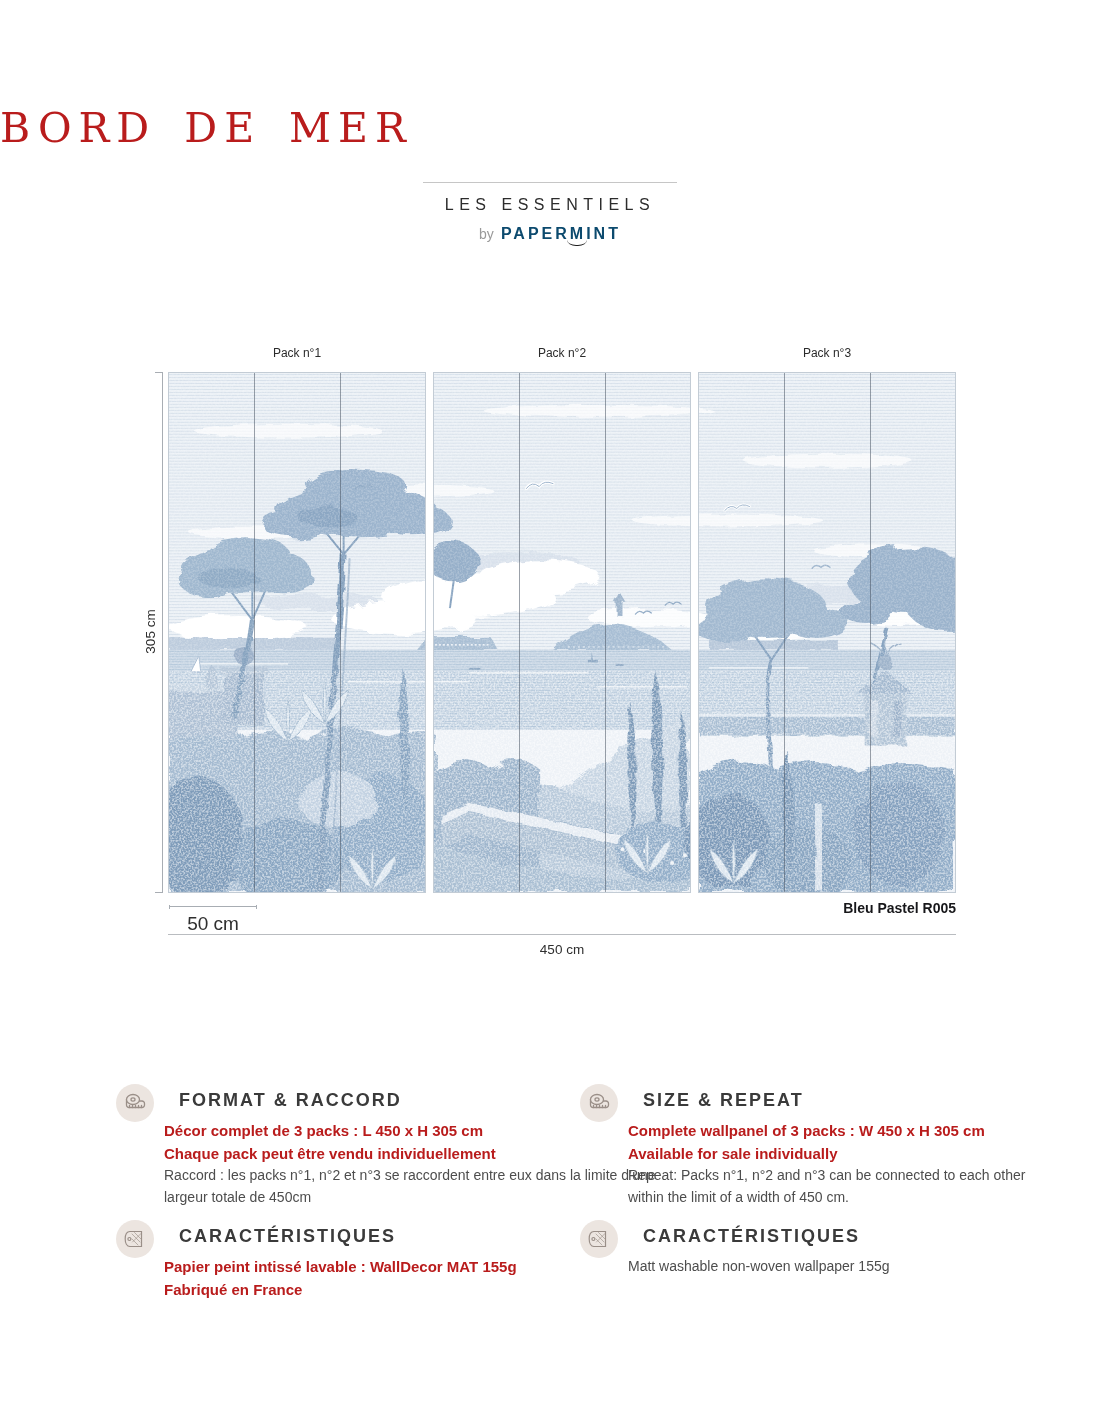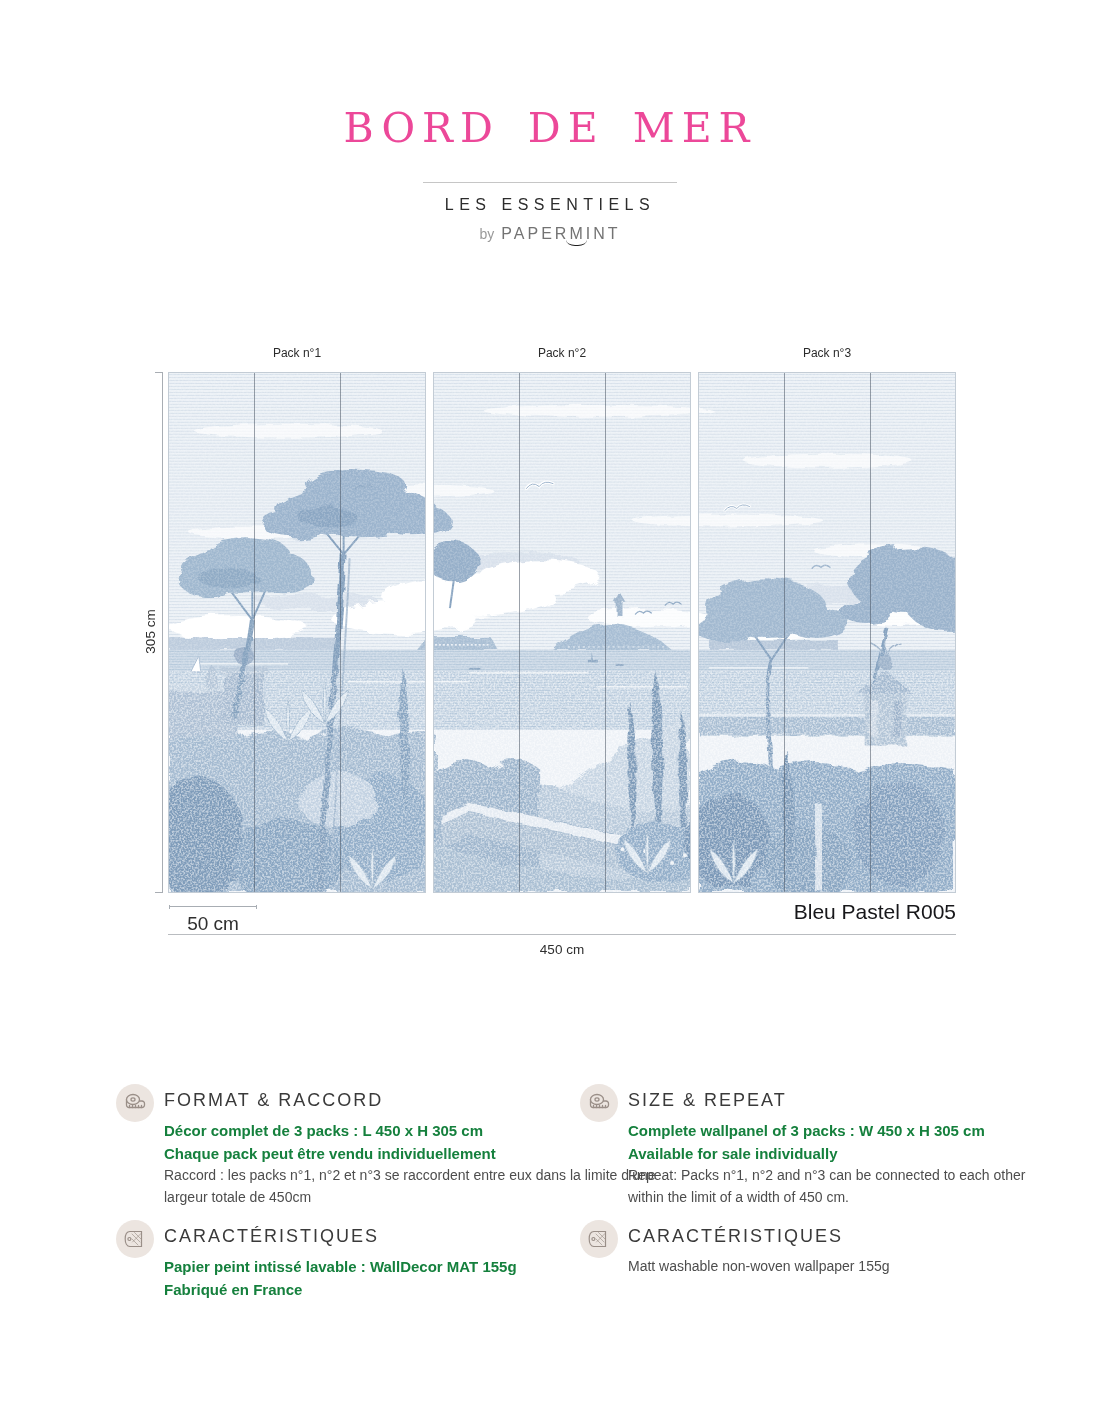--- a/index.html
+++ b/index.html
@@ -1,29 +1,29 @@
 <!DOCTYPE html>
 <html><head>
 <meta charset="utf-8">
 <style>
   html,body{margin:0;padding:0;background:#ffffff;}
   .page{position:relative;width:1100px;height:1422px;background:#ffffff;overflow:hidden;
         font-family:"Liberation Sans", sans-serif;color:#222;}
 
   
-  .title{position:absolute;top:104px;left:0;width:100%;text-align:center;
+  .title{position:absolute;top:104px;left:0;width:100%;text-align:left;
          font-family:"DejaVu Serif", serif;font-size:41px;font-weight:500;
-         letter-spacing:7px;word-spacing:8px;color:#ec4899;}
+         letter-spacing:7px;word-spacing:8px;color:#b91c1c;}
   .title-divider{position:absolute;top:182px;left:423px;width:254px;height:0;
                  border-top:1px solid #c6c6c6;}
   .collection{position:absolute;top:196px;left:0;width:100%;text-align:center;
               font-size:16px;letter-spacing:5.5px;color:#2c2c2c;}
   .brandline{position:absolute;top:225px;left:0;width:100%;text-align:center;font-size:16px;}
   .brand-by{color:#9a9a9a;font-size:14px;margin-right:7px;}
-  .brand{font-weight:normal;letter-spacing:3px;color:#737373;}
+  .brand{font-weight:bold;letter-spacing:3px;color:#0c4a6e;}
   .brand .m-swash{position:relative;display:inline-block;}
   .brand .m-swash::after{content:"";position:absolute;left:-3px;right:-1px;bottom:-3px;height:5px;
          border-bottom:1.4px solid #1c1c1c;border-radius:0 0 90% 90% / 0 0 200% 200%;}
 
   
   .pack-label{position:absolute;top:346px;width:258px;text-align:center;
               font-size:12px;color:#2b2b2b;}
   .art{position:absolute;left:168px;top:372px;width:788px;height:521px;}
   .pack{position:absolute;top:0;height:521px;width:258px;border:1px solid #c3ccd5;
         box-sizing:border-box;overflow:hidden;background:#eef2f7;}
@@ -37,27 +37,27 @@
               font-size:13.5px;color:#2f2f2f;transform:rotate(-90deg);}
   .dim-50line{position:absolute;left:169px;top:906px;width:88px;height:0;border-top:1px solid #a8adb3;}
   .dim-50line::before,.dim-50line::after{content:"";position:absolute;top:-2px;width:1px;height:4px;background:#a8adb3;}
   .dim-50line::before{left:0}.dim-50line::after{right:0}
   .dim-50label{position:absolute;left:169px;top:913px;width:88px;text-align:center;
                font-size:19px;color:#2f2f2f;}
   .dim-450line{position:absolute;left:168px;top:934px;width:788px;height:0;border-top:1px solid #b9bcc0;}
   .dim-450label{position:absolute;left:168px;top:942px;width:788px;text-align:center;
                 font-size:13.5px;color:#2f2f2f;}
   .colorway{position:absolute;left:656px;top:900px;width:300px;text-align:right;
-            font-size:21px;font-weight:normal;color:#17171a;}
+            font-size:14px;font-weight:bold;color:#17171a;}
 
   
   .section{position:absolute;display:flex;align-items:flex-start;}
   .section .icon{flex:0 0 38px;margin-right:10px;margin-top:-6px;}
-  .sec-heading{font-size:18px;letter-spacing:2px;color:#3a3a3a;margin:0 0 9px 0;font-weight:400;}
-  .sec-bold{font-size:15px;font-weight:bold;color:#15803d;line-height:1.5;}
+  .sec-heading{font-size:18px;letter-spacing:2px;color:#3a3a3a;margin:0 0 9px 15px;font-weight:700;}
+  .sec-bold{font-size:15px;font-weight:bold;color:#b91c1c;line-height:1.5;}
   .sec-text{font-size:14px;color:#4d4d4d;line-height:1.55;}
   .s1{left:116px;top:1090px;} .s1 .sec-body{width:512px;}
   .s2{left:580px;top:1090px;} .s2 .sec-body{width:432px;}
   .s3{left:116px;top:1226px;} .s3 .sec-body{width:512px;}
   .s4{left:580px;top:1226px;} .s4 .sec-body{width:432px;}
 
   .hidden-defs{position:absolute;width:0;height:0;overflow:hidden;}
 </style>
 </head>
 <body>

